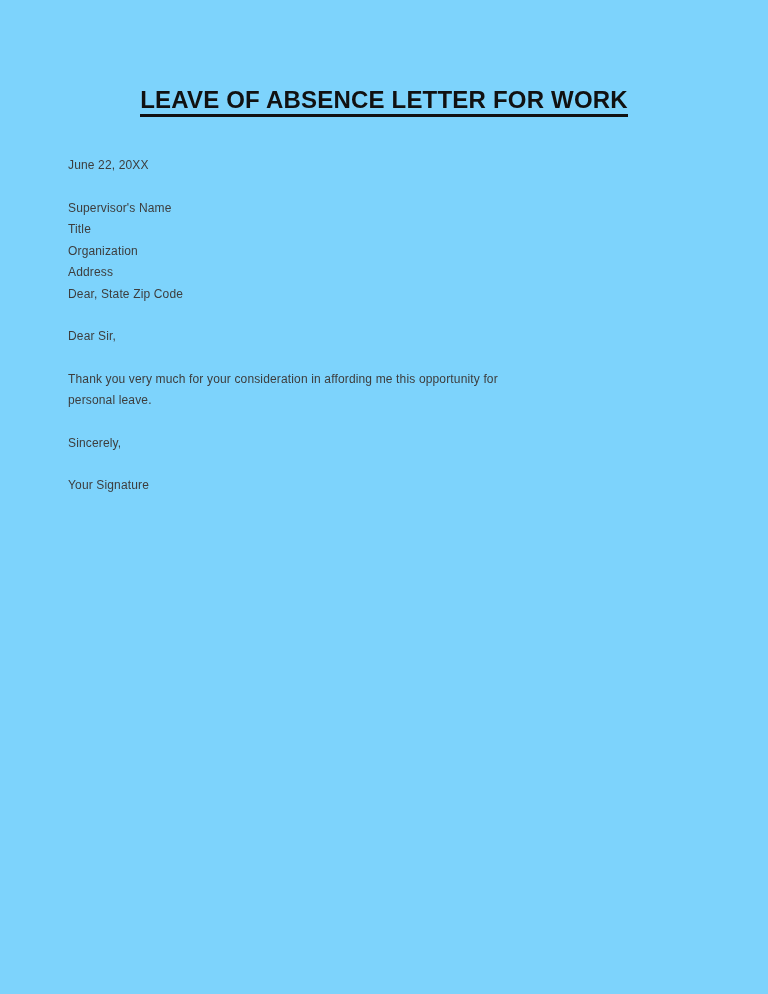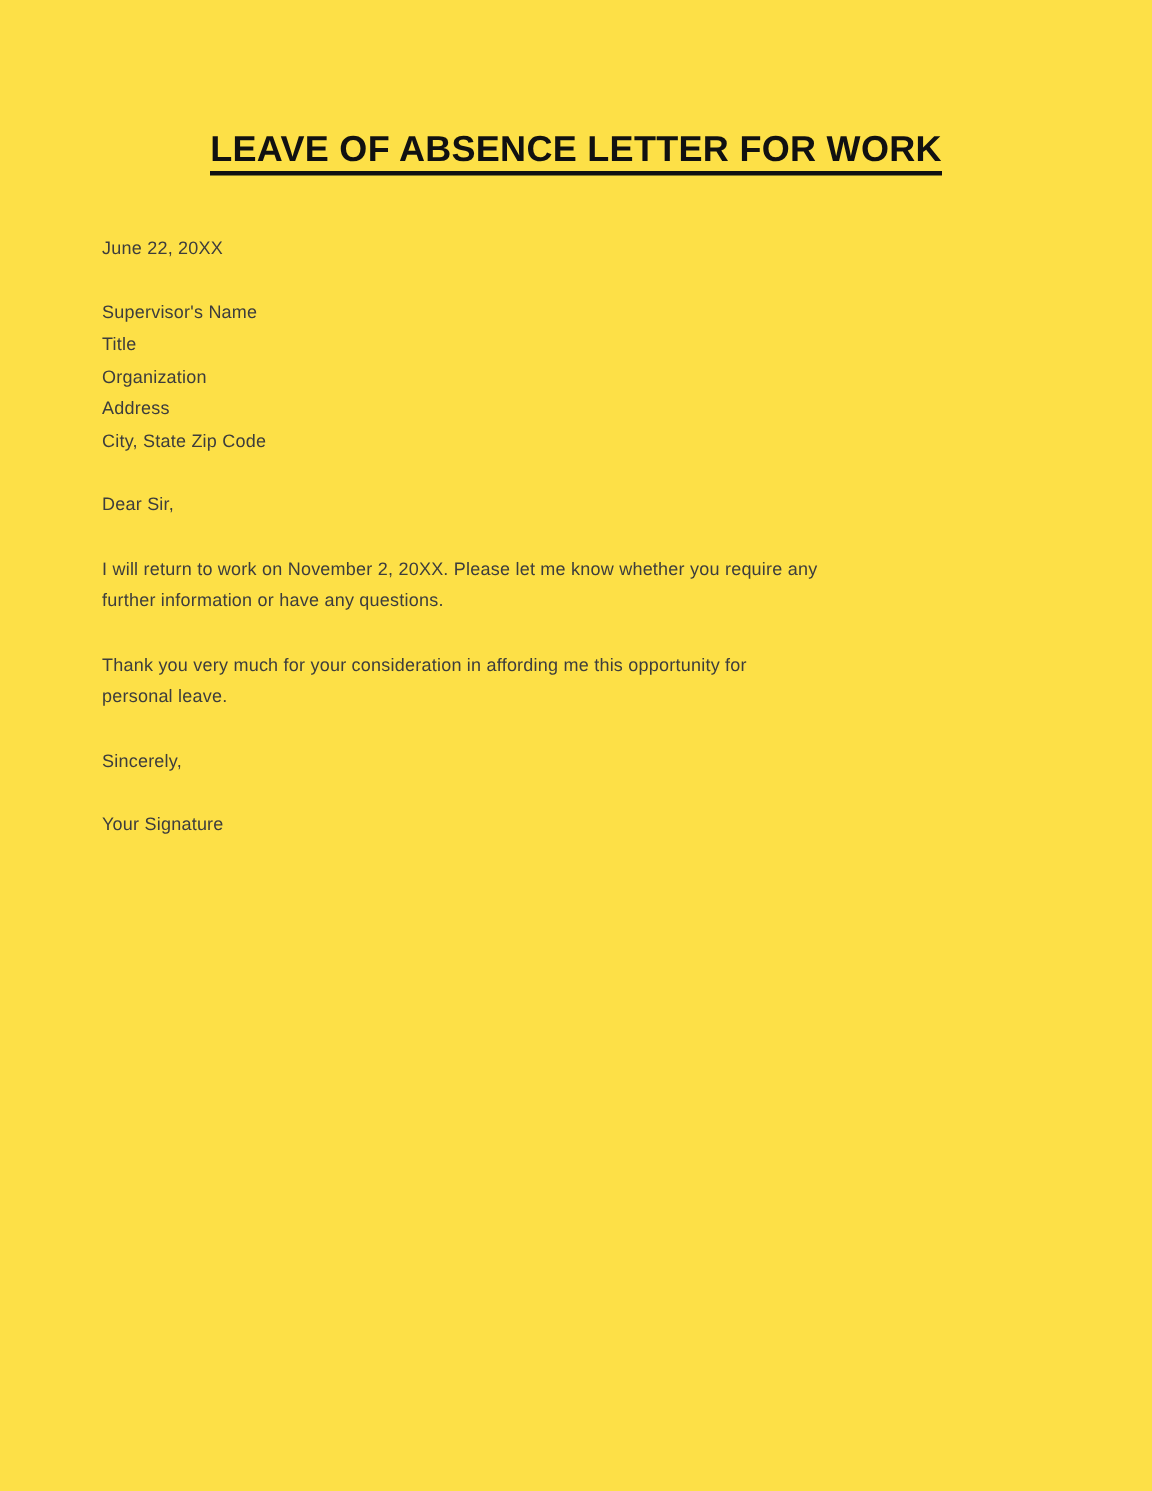--- a/index.html
+++ b/index.html
@@ -4,21 +4,21 @@
 <style>
   html, body {
     margin: 0;
     padding: 0;
     background: #ffffff;
   }
   .page {
     position: relative;
     width: 768px;
     height: 994px;
-    background: #fde047;
+    background: #7dd3fc;
     overflow: hidden;
     font-family: "Liberation Sans", "DejaVu Sans", sans-serif;
   }
   .title-wrap {
     margin-top: 86px;
     text-align: center;
   }
   .letter-title {
     display: inline-block;
     margin: 0;
@@ -55,27 +55,25 @@
   </div>
 
   <div class="content">
 
     <p>June 22, 20XX</p>
 
     <p>Supervisor's Name
 Title
 Organization
 Address
-City, State Zip Code</p>
+Dear, State Zip Code</p>
 
     <p>Dear Sir,</p>
 
 
-    <p>I will return to work on November 2, 20XX. Please let me know whether you require any
-further information or have any questions.</p>
 
     <p>Thank you very much for your consideration in affording me this opportunity for
 personal leave.</p>
 
     <p class="closing">Sincerely,</p>
 
     <p>Your Signature</p>
 
   </div>
 

